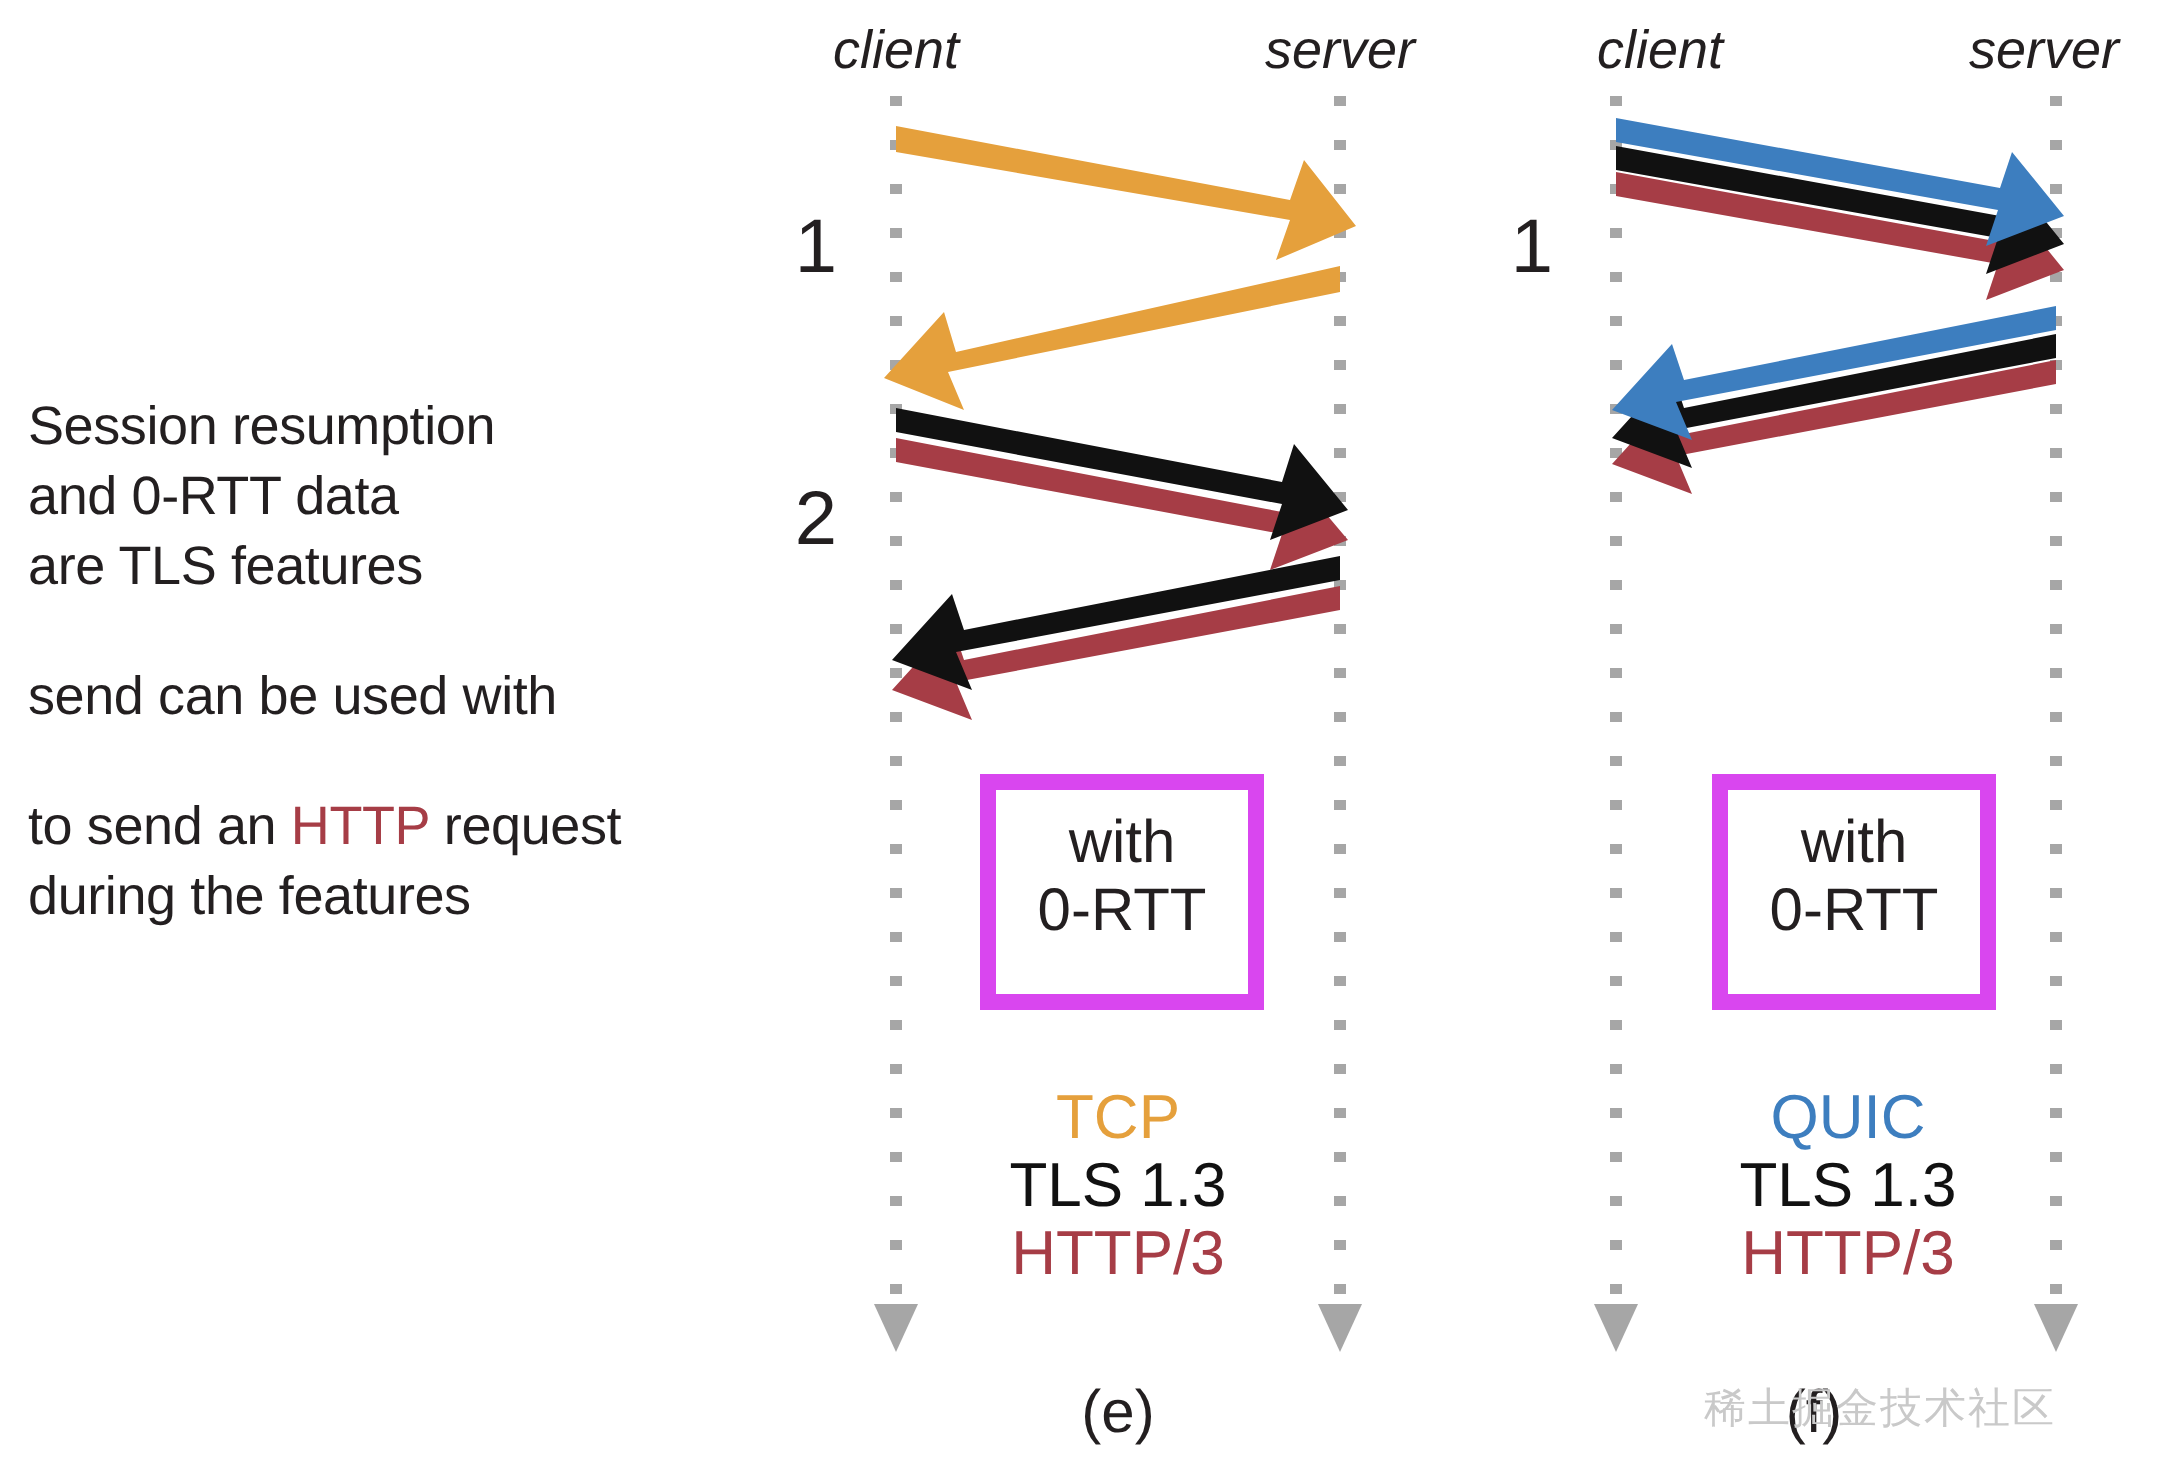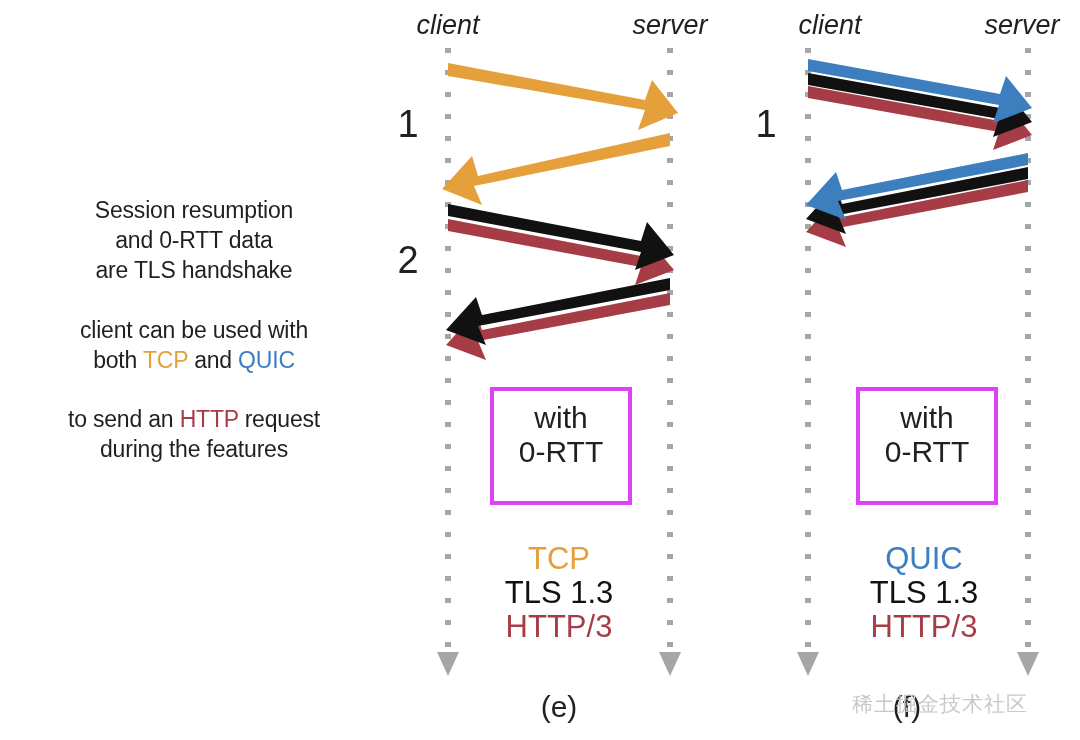--- a/index.html
+++ b/index.html
@@ -27,22 +27,21 @@
     color: #231f20;
     font-family: "Liberation Sans", sans-serif;
     white-space: nowrap;
   }
   
   #caption-block {
     position: absolute;
     left: 14px;
     top: 196px;
     width: 360px;
-    text-align: center;
-    font-size: 23px;
+    font-size: 27px;
     line-height: 1.30;
     color: #231f20;
     letter-spacing: -0.2px;
   }
   #caption-block .para { margin-bottom: 30px; }
   #caption-block .para:last-child { margin-bottom: 16px; }
   .c-tcp  { color: #e5a03c; }
   .c-quic { color: #3d7ebf; }
   .c-http { color: #a63d46; }
 
@@ -52,21 +51,21 @@
     transform: translateX(-50%);
     font-style: italic;
   }
   .rtt-num {
     font-size: 38px;
     color: #231f20;
     transform: translateX(-50%);
   }
   .zero-rtt-box {
     position: absolute;
-    border: 4px solid #d946ef;
+    border: 8px solid #d946ef;
     background: #ffffff;
     text-align: center;
     font-size: 30px;
     line-height: 1.12;
     color: #231f20;
     padding-top: 10px;
     box-sizing: border-box;
   }
   .stack {
     position: absolute;
@@ -173,25 +172,24 @@
     <g>
       <polygon fill="#3d7ebf" points="
         1028,153 842,190 836,172 806,205 846,220 838,201 1028,165"></polygon>
     </g>
   </svg>
 
   <div id="caption-block">
     <div class="para">
       <div>Session resumption</div>
       <div>and 0-RTT data</div>
-      <div>are TLS handshake</div>
+      <div>are TLS features</div>
     </div>
     <div class="para">
-      <div>client can be used with</div>
-      <div><span>both </span><span class="c-tcp">TCP</span><span> and </span><span class="c-quic">QUIC</span></div>
+      <div>send can be used with</div>
     </div>
     <div class="para">
       <div><span>to send an </span><span class="c-http">HTTP</span><span> request</span></div>
       <div>during the features</div>
     </div>
   </div>
 
   <div class="txt hdr" style="left:448px; top:10px;">client</div>
   <div class="txt hdr" style="left:670px; top:10px;">server</div>
 

